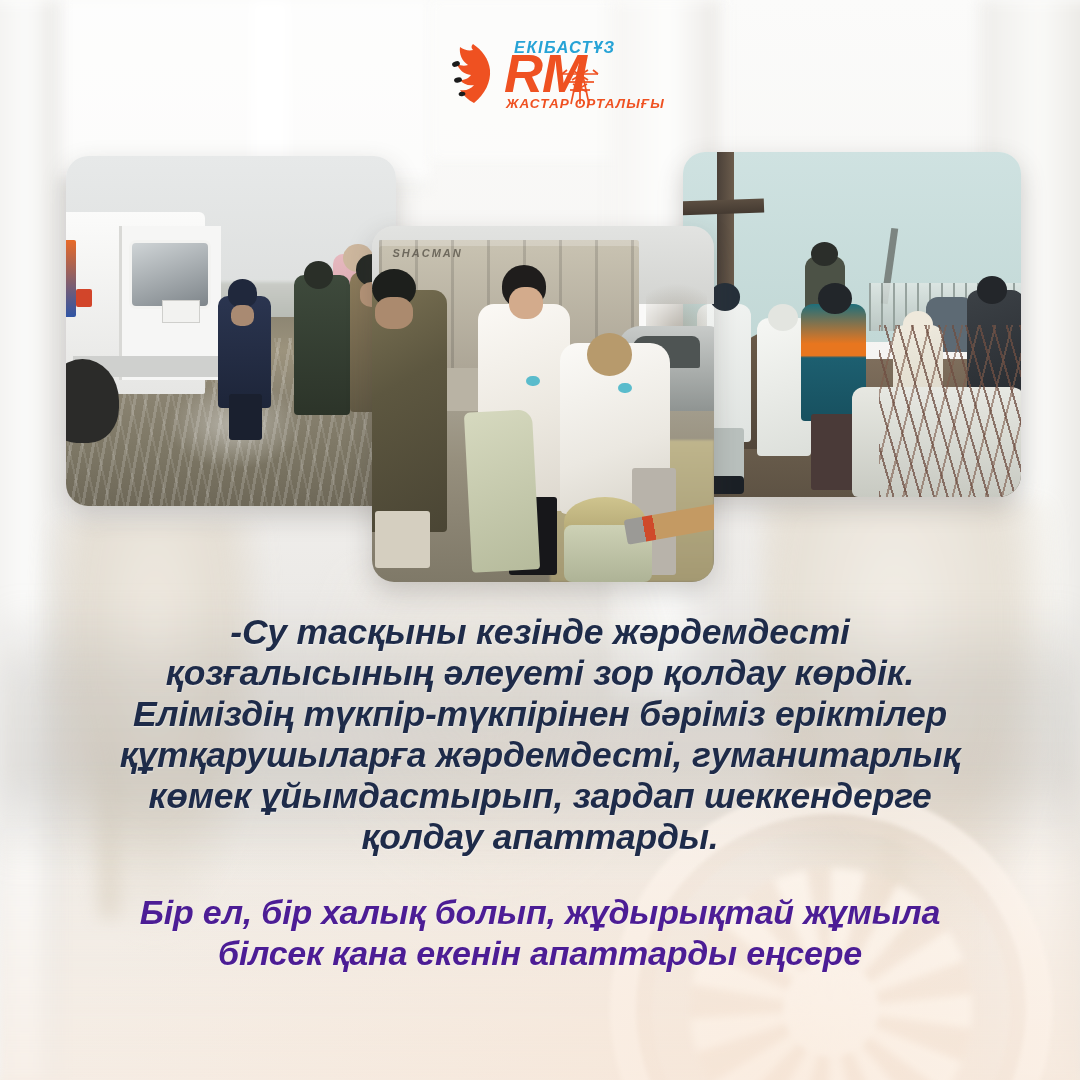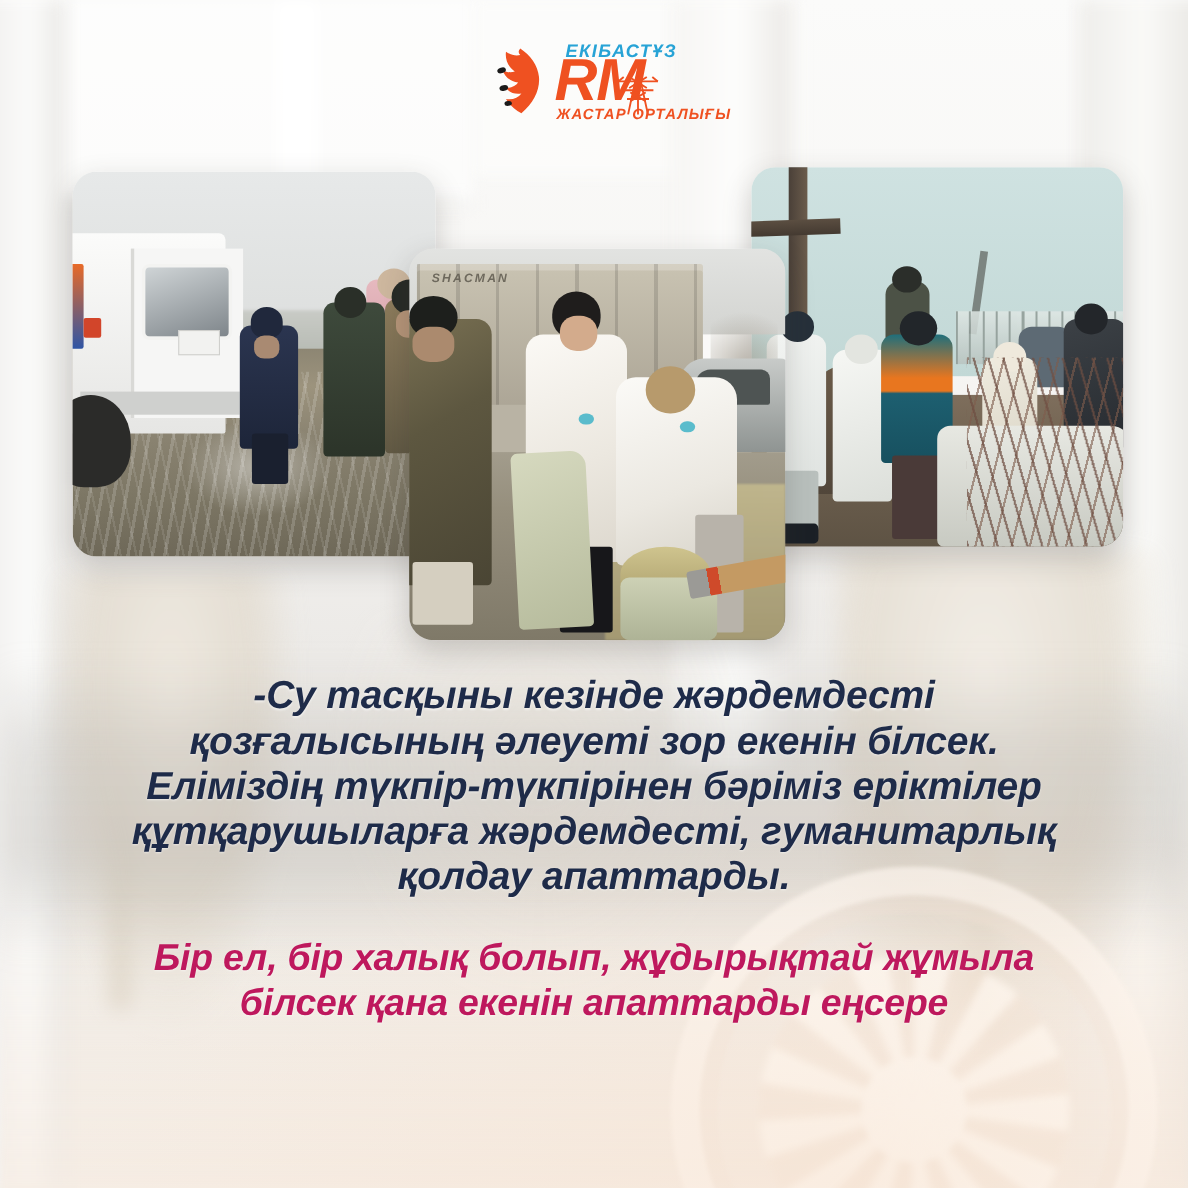--- a/index.html
+++ b/index.html
@@ -210,21 +210,21 @@
   .R-p7{left:36%;top:30%;width:12%;height:18%;background:#4c5246;}
   .R-p7h{position:absolute;left:38%;top:26%;width:8%;height:7%;border-radius:50%;background:#2b2e2a;}
 
   
   .copy{position:absolute;left:0;right:0;top:612px;text-align:center;padding:0 48px;}
   .headline{
     font-size:35.5px;line-height:41px;font-weight:700;color:#1e2b49;
     letter-spacing:-.2px;margin:0;
     text-shadow:0 1px 2px rgba(255,255,255,.55);}
   .subline{
-    margin:34px 0 0;font-size:34px;line-height:41px;font-weight:700;color:#be185d;
+    margin:34px 0 0;font-size:34px;line-height:41px;font-weight:700;color:#4c1d95;
     letter-spacing:-.2px;text-shadow:0 1px 2px rgba(255,255,255,.5);}
   .ln{display:block;}
 </style>
 </head>
 <body>
 
 <div class="canvas">
 
   <div class="bg">
     <div class="bg-base"></div>
@@ -363,23 +363,24 @@
           <div class="C-bag2"></div>
         <div class="C-shovel"></div>
       </div>
     </div>
 
   </div>
 
   <div class="copy">
     <p class="headline">
       <span class="ln">-Су тасқыны кезінде жәрдемдесті</span>
-      <span class="ln">қозғалысының әлеуеті зор екенін білсек.</span>
+      <span class="ln">қозғалысының әлеуеті зор қолдау көрдік.</span>
       <span class="ln">Еліміздің түкпір-түкпірінен бәріміз еріктілер</span>
       <span class="ln">құтқарушыларға жәрдемдесті, гуманитарлық</span>
+      <span class="ln">көмек ұйымдастырып, зардап шеккендерге</span>
       <span class="ln">қолдау апаттарды.</span>
     </p>
     <p class="subline">
       <span class="ln">Бір ел, бір халық болып, жұдырықтай жұмыла</span>
       <span class="ln">білсек қана екенін апаттарды еңсере</span>
     </p>
   </div>
 
 </div>
 

